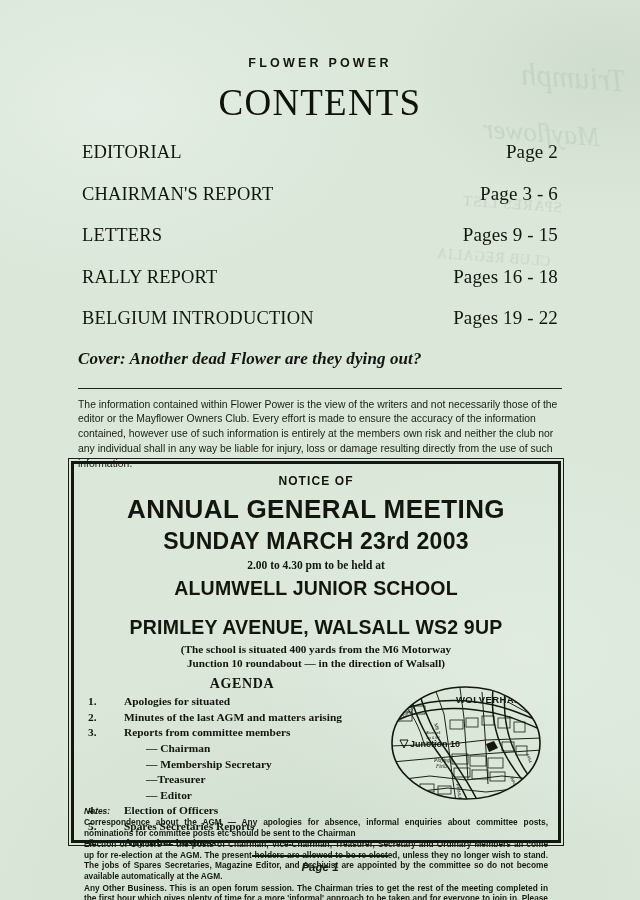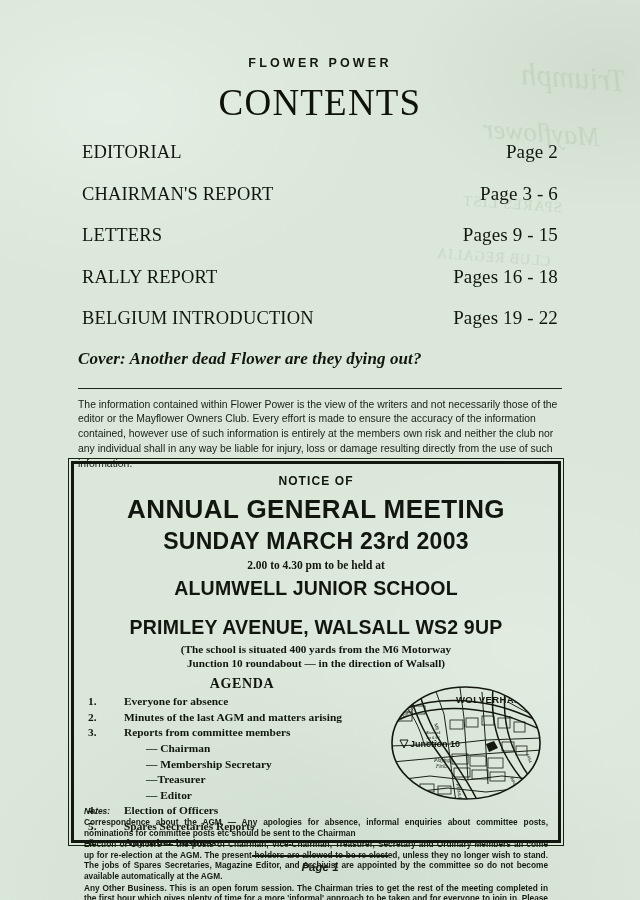--- a/index.html
+++ b/index.html
@@ -325,21 +325,21 @@
         <div>Junction 10 roundabout — in the direction of Walsall)</div>
       </div>
 
       <div class="agenda-wrap">
 
         <div class="agenda-heading">AGENDA</div>
 
         <div class="agenda-list">
           <div class="agenda-item">
             <span class="agenda-num">1.</span>
-            <span class="agenda-text">Everyone for absence</span>
+            <span class="agenda-text">Apologies for situated</span>
           </div>
           <div class="agenda-item">
             <span class="agenda-num">2.</span>
             <span class="agenda-text">Minutes of the last AGM and matters arising</span>
           </div>
           <div class="agenda-item">
             <span class="agenda-num">3.</span>
             <span class="agenda-text">Reports from committee members</span>
           </div>
 

